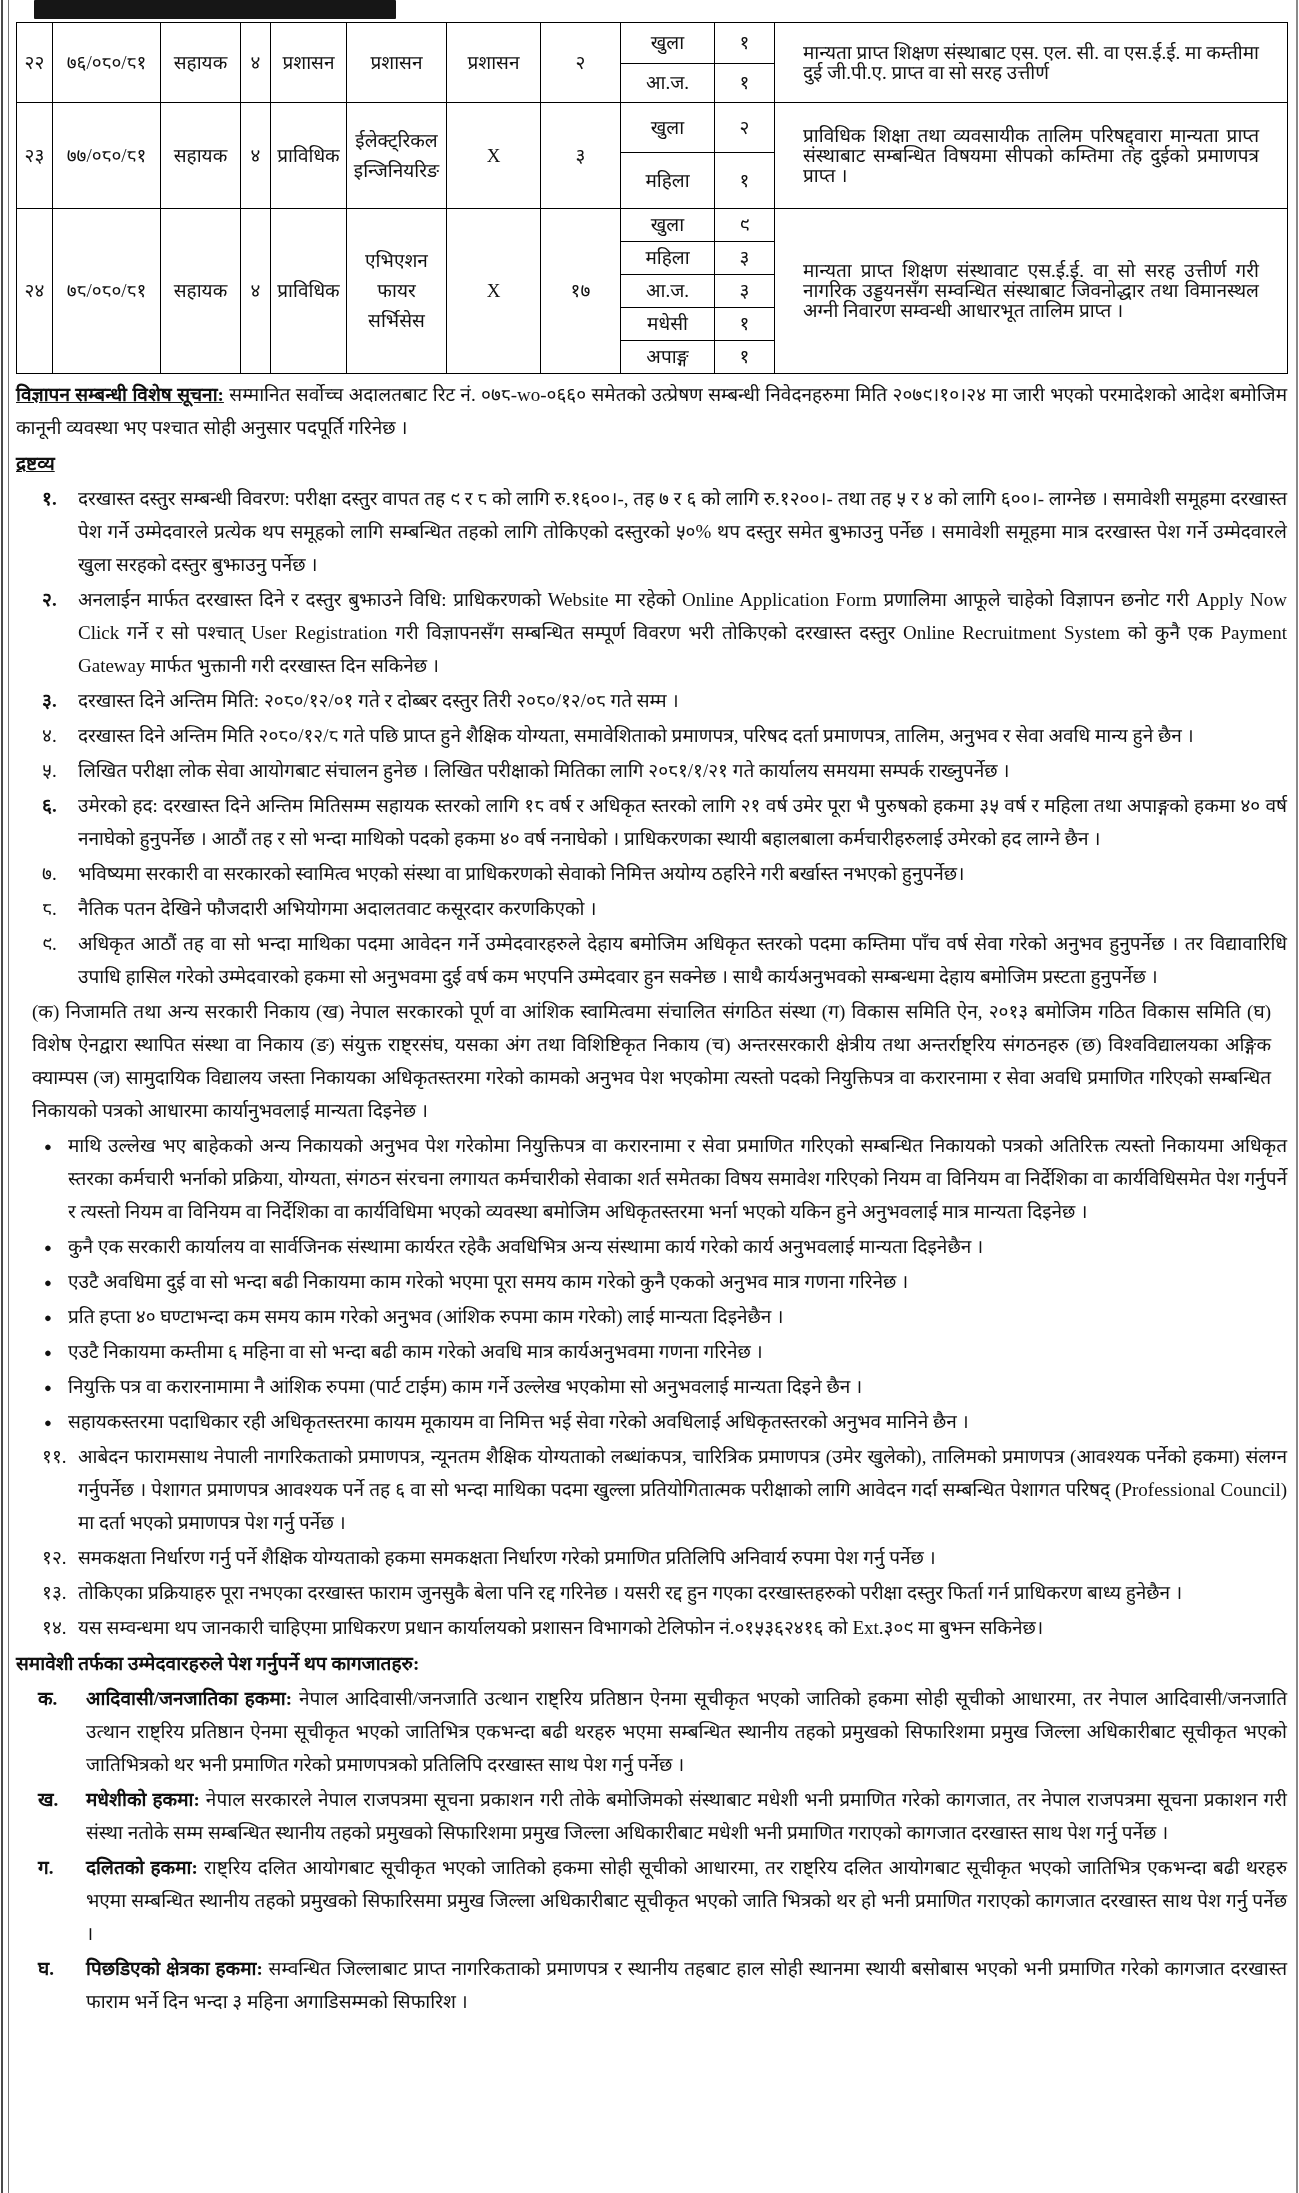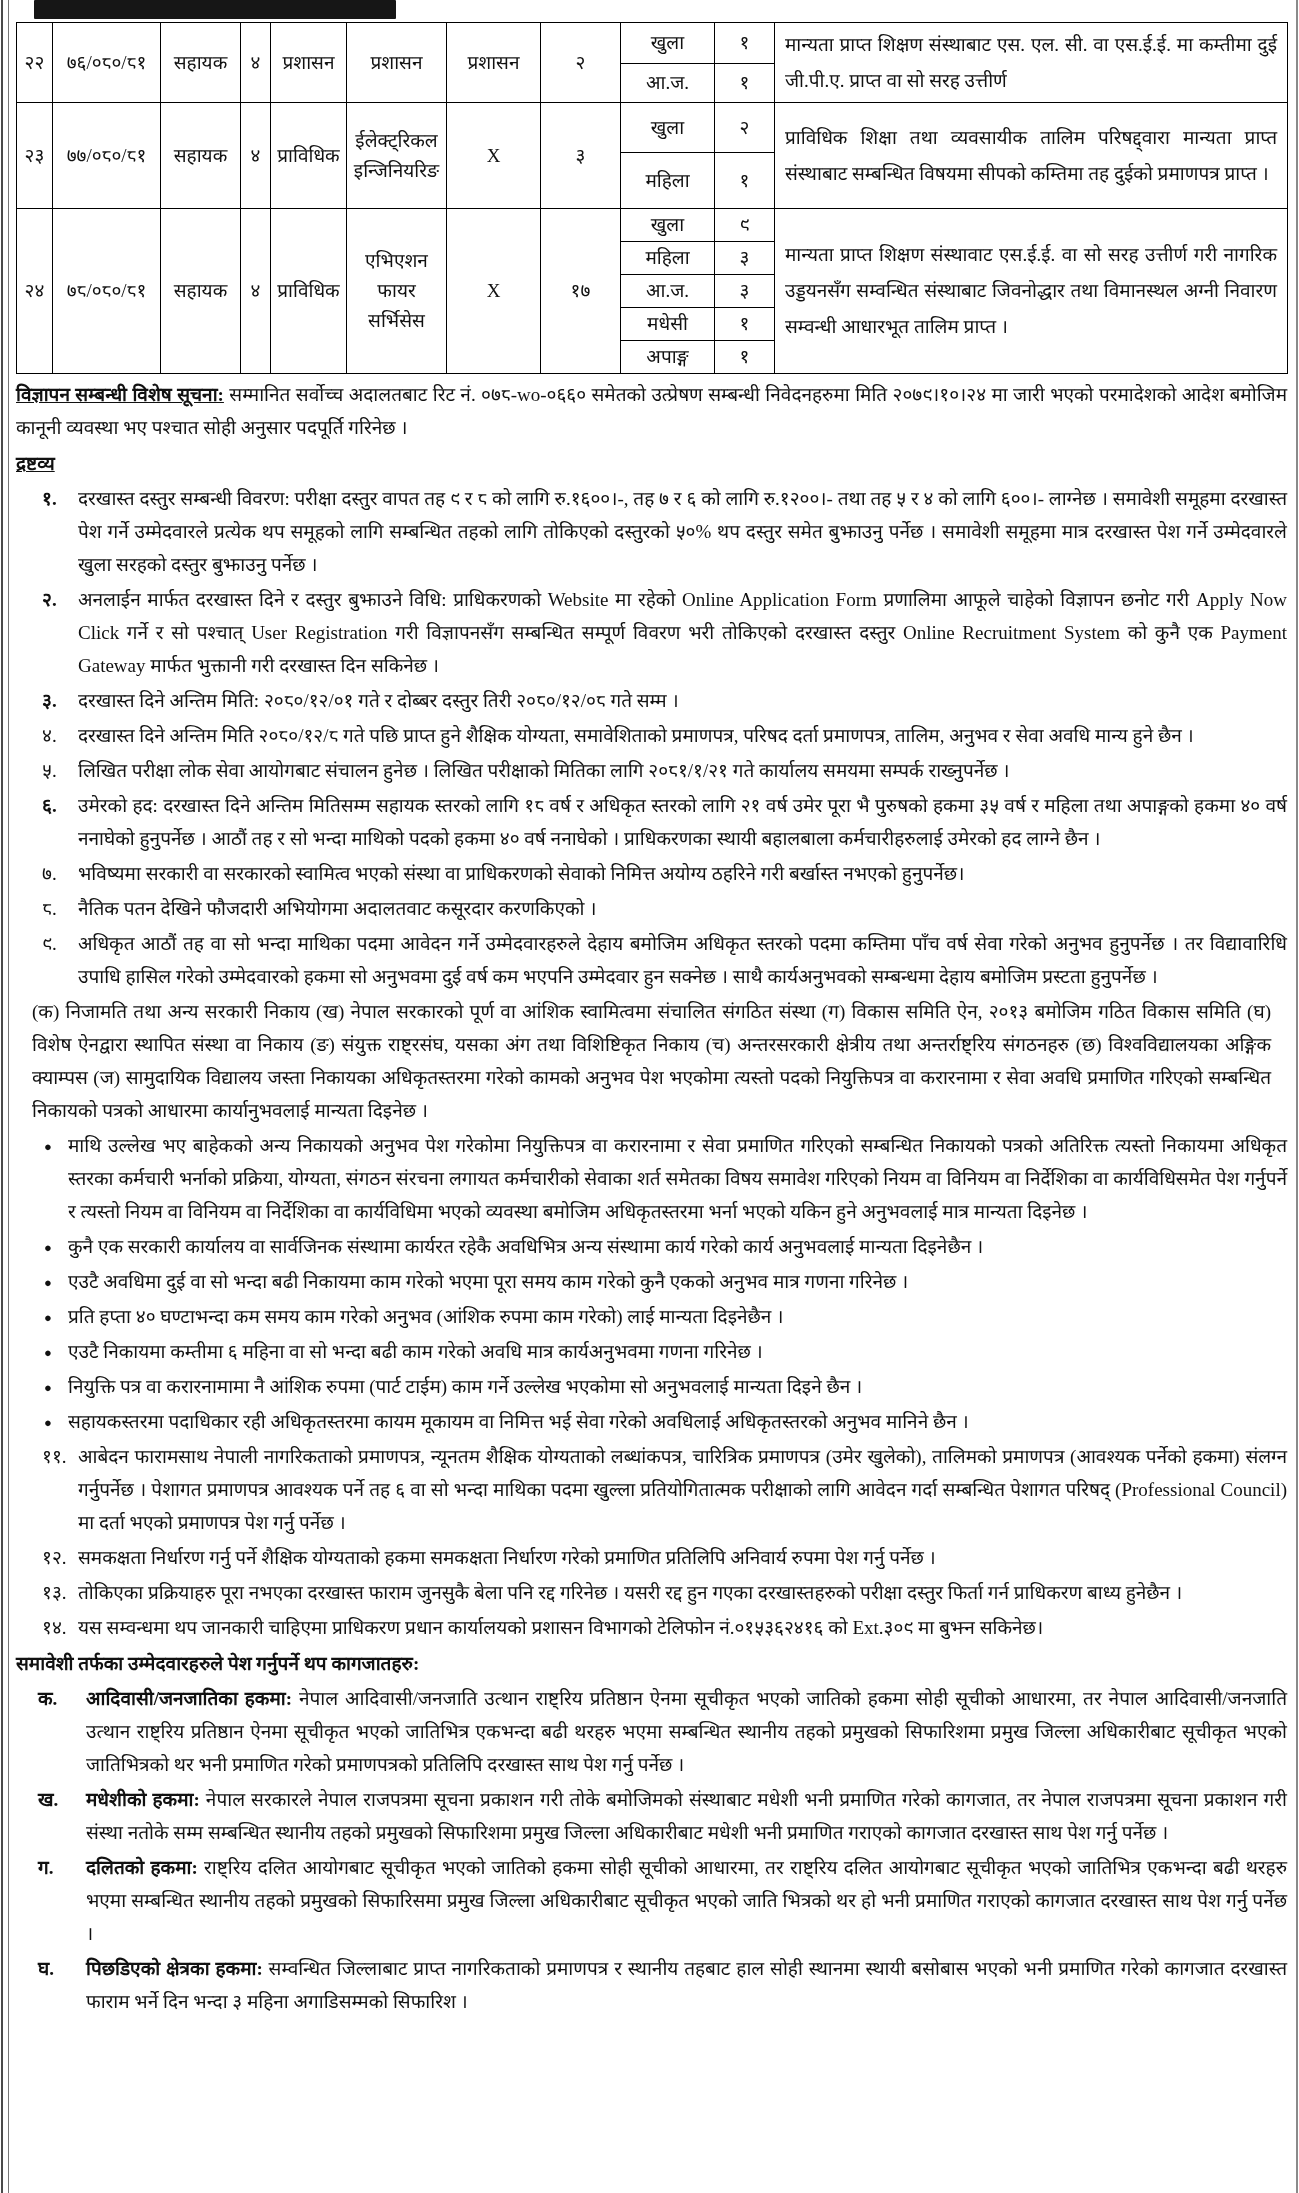--- a/index.html
+++ b/index.html
@@ -17,21 +17,21 @@
   .banner{height:19px;width:362px;margin-left:18px;background:#161616;border-radius:1px;}
   
   table.vac{
     border-collapse:collapse;table-layout:fixed;width:1272px;margin-top:3px;
   }
   table.vac td{
     border:1.5px solid #000;text-align:center;vertical-align:middle;
     padding:1px 5px;line-height:30px;overflow:hidden;
   }
   table.vac td.remarks{
-    text-align:justify;vertical-align:middle;padding:2px 10px;line-height:36px;
+    text-align:justify;vertical-align:middle;padding:2px 28px;line-height:20px;
   }
   tr.h40{height:39px;} tr.h42{height:41px;}
   tr.h52{height:50px;} tr.h58{height:56px;}
   tr.h32{height:31px;}
   
   .para{margin:4px 0 2px 0;text-align:justify;}
   .nlabel{font-weight:bold;text-decoration:underline;}
   .heading{font-weight:bold;margin:3px 0 1px 0;}
   .item{position:relative;padding-left:62px;text-align:justify;margin:2px 0;}
   .item .num{position:absolute;left:26px;top:0;}

